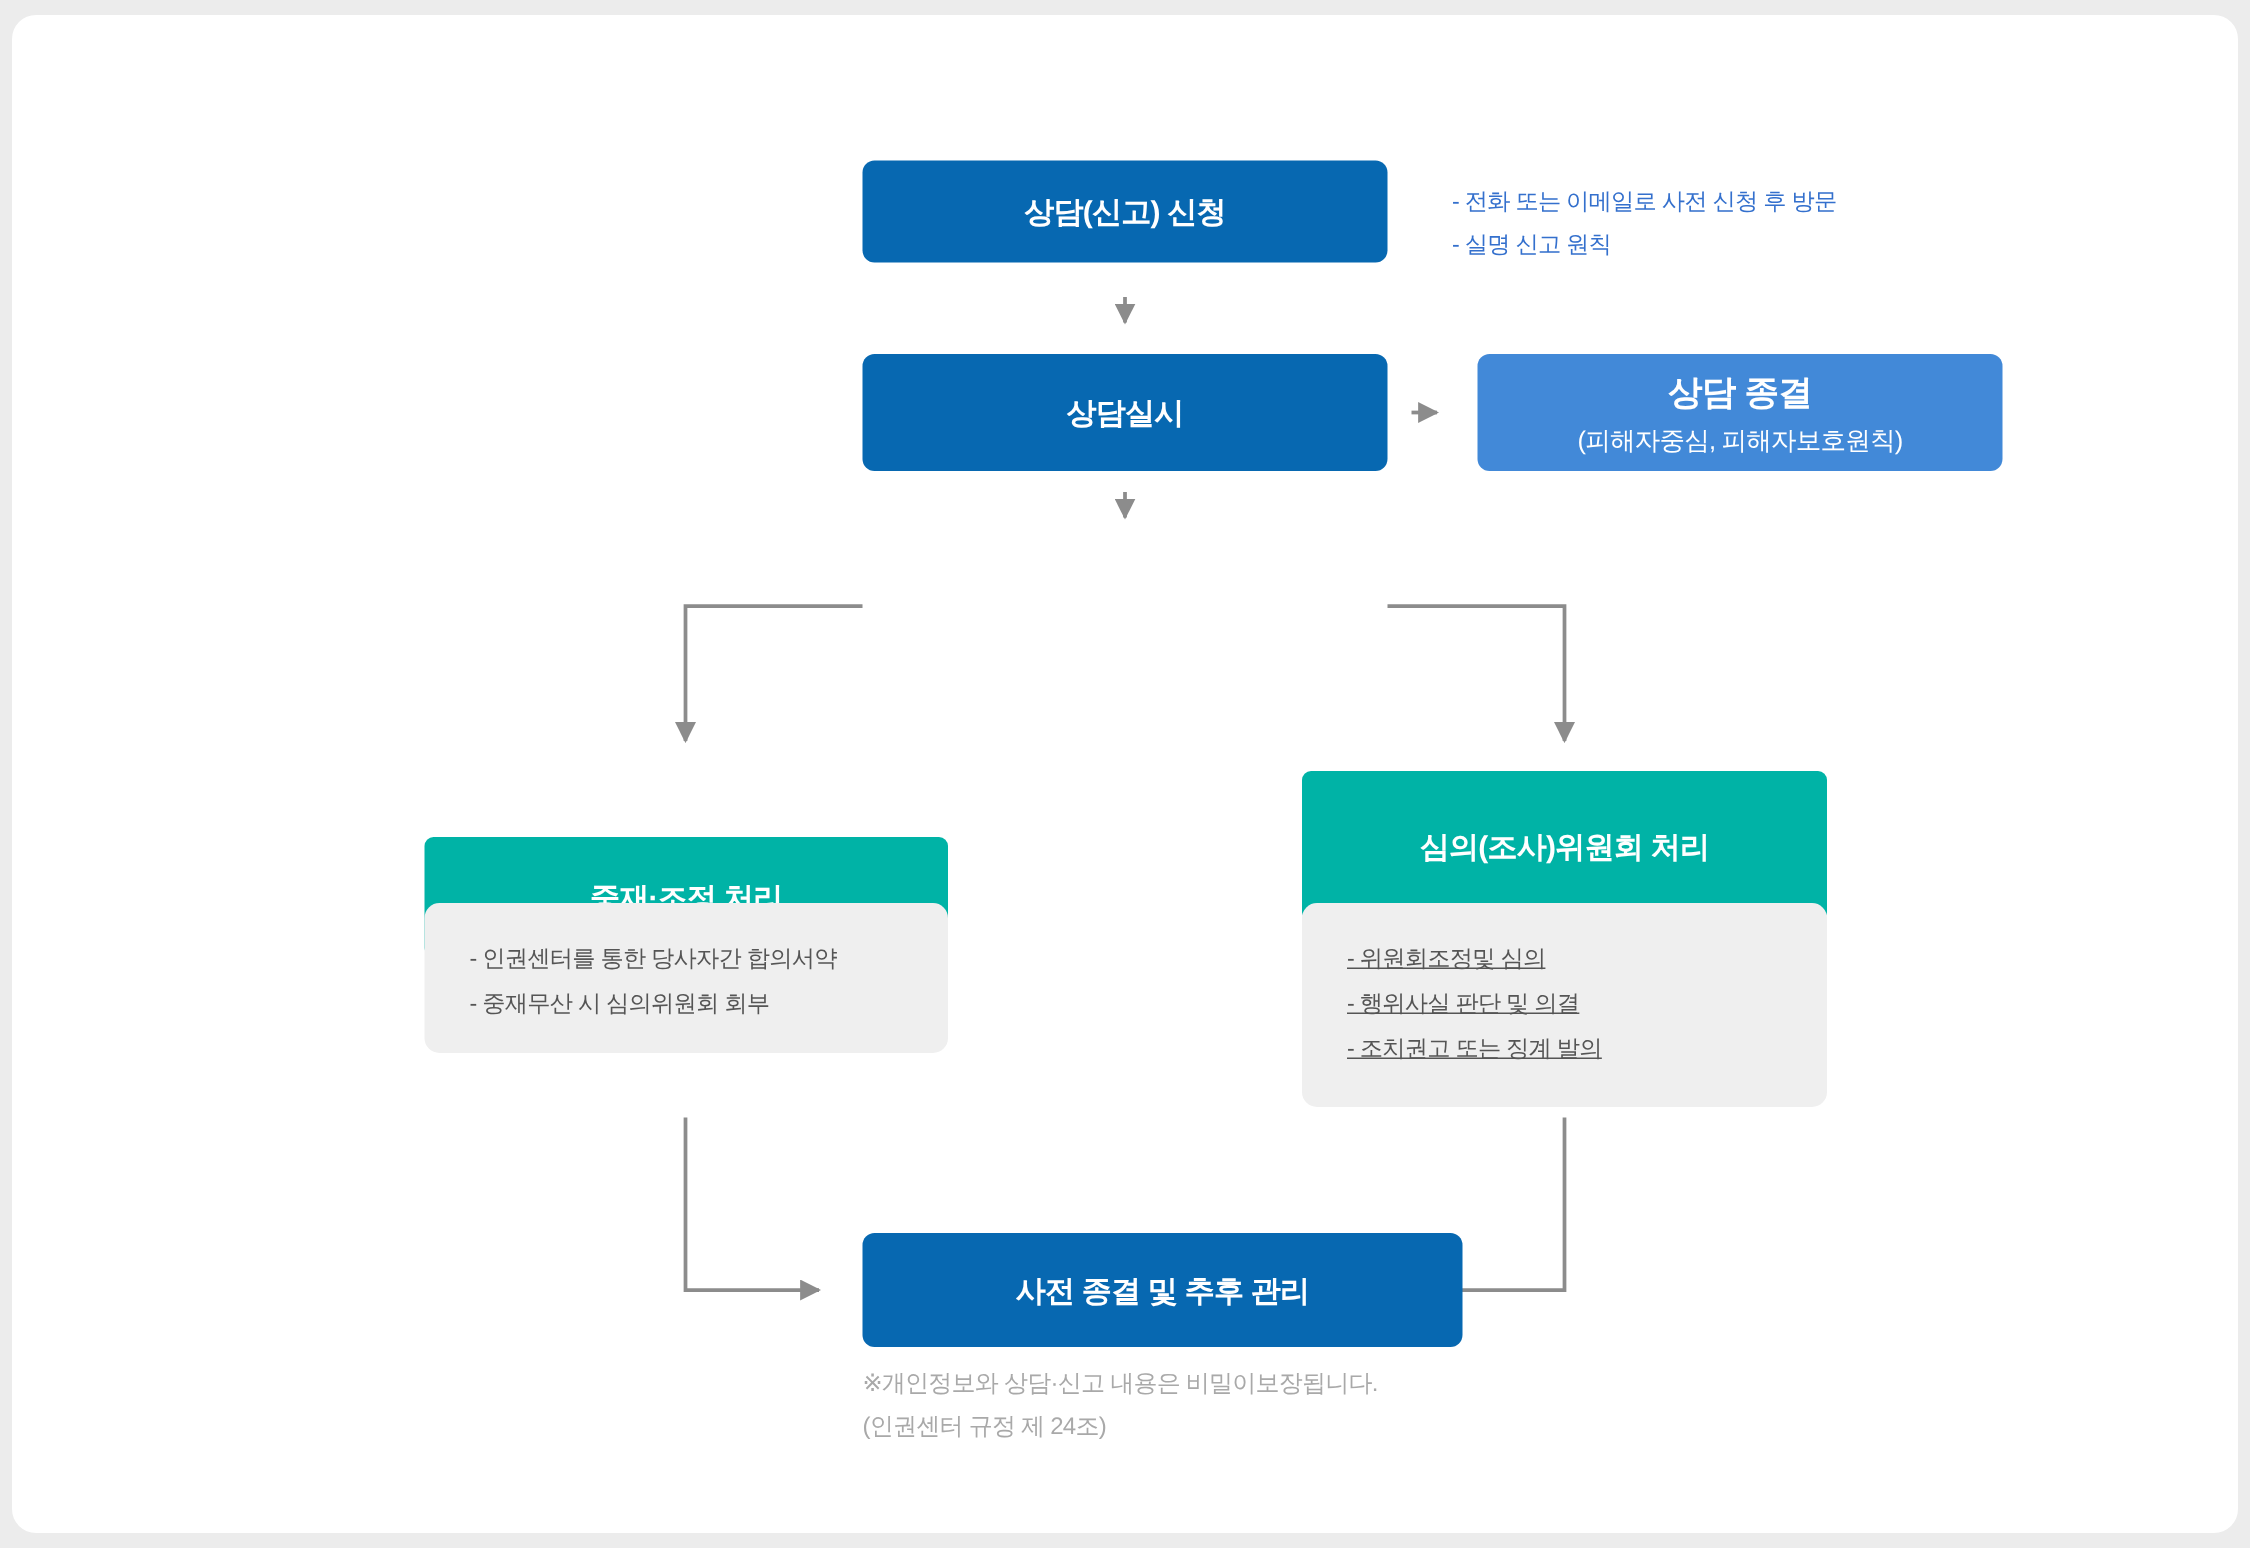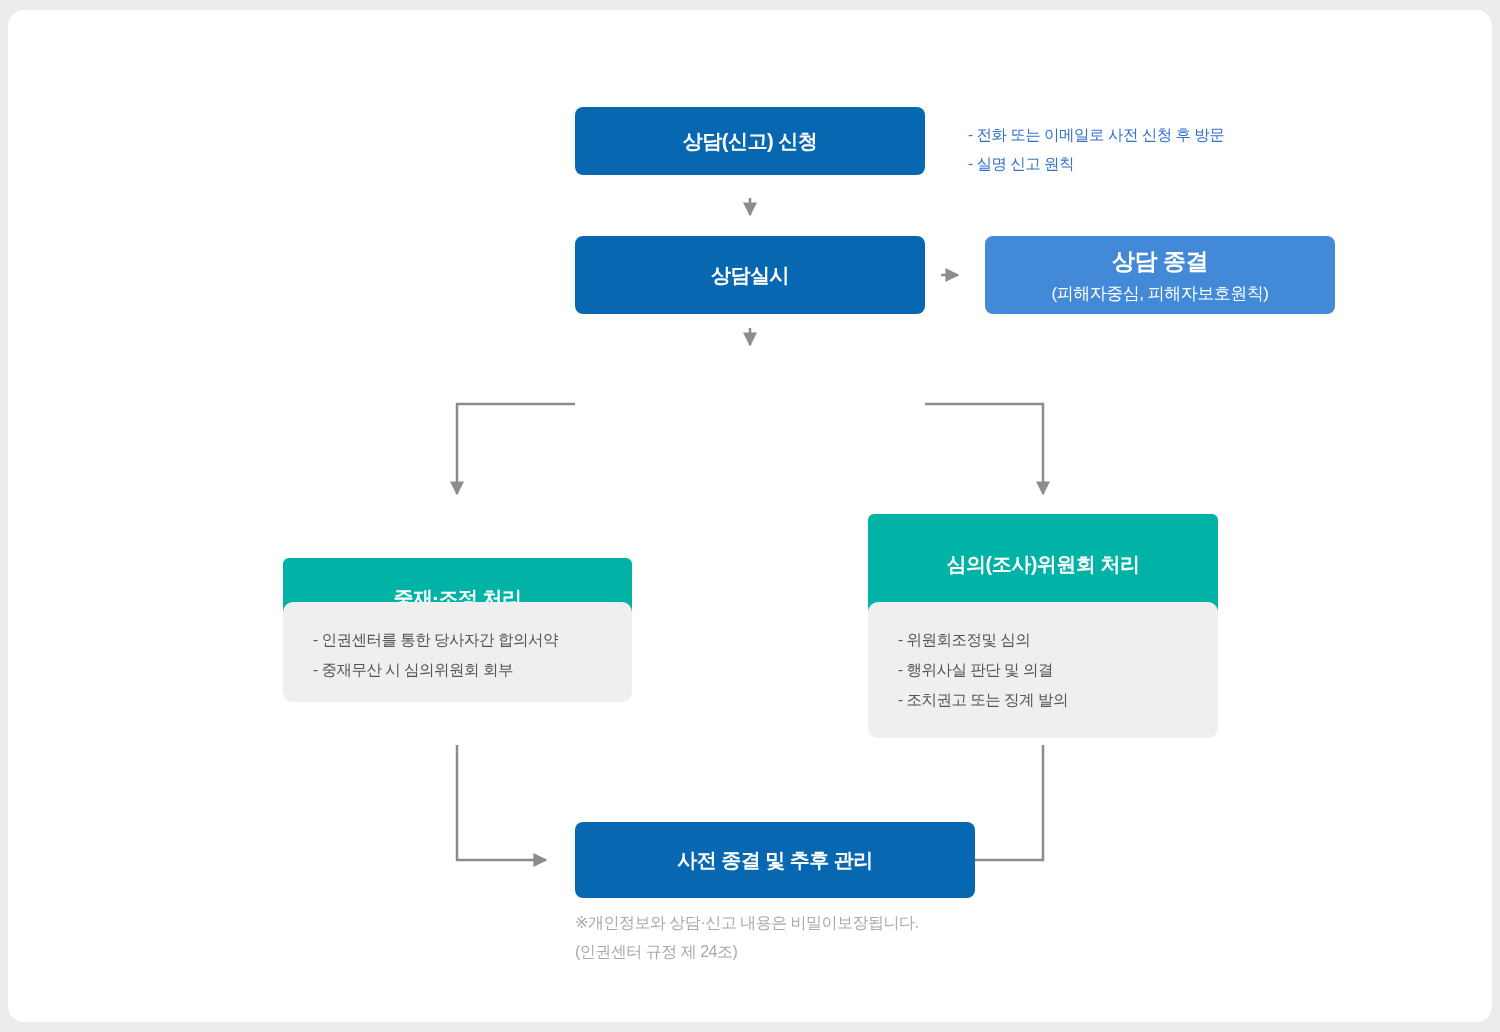--- a/index.html
+++ b/index.html
@@ -124,21 +124,21 @@
 
   <div class="detail-panel" style="left:283px; top:602px; width:349px; height:100px;">
     <div>- 인권센터를 통한 당사자간 합의서약</div>
     <div>- 중재무산 시 심의위원회 회부</div>
   </div>
 
   <div class="node node-teal" style="left:868px; top:514px; width:350px; height:100px;">
     <div class="node-title">심의(조사)위원회 처리</div>
   </div>
 
-  <div class="detail-panel" style="left:868px; top:602px; width:350px; height:136px;">
+  <div class="detail-panel" style="left:868px; top:602px; width:350px; height:136px;text-decoration:underline;">
     <div>- 위원회조정및 심의</div>
     <div>- 행위사실 판단 및 의결</div>
     <div>- 조치권고 또는 징계 발의</div>
   </div>
 
   <div class="node node-blue" style="left:575px; top:822px; width:400px; height:76px;">
     <div class="node-title">사전 종결 및 추후 관리</div>
   </div>
 
   <div class="footnote">

